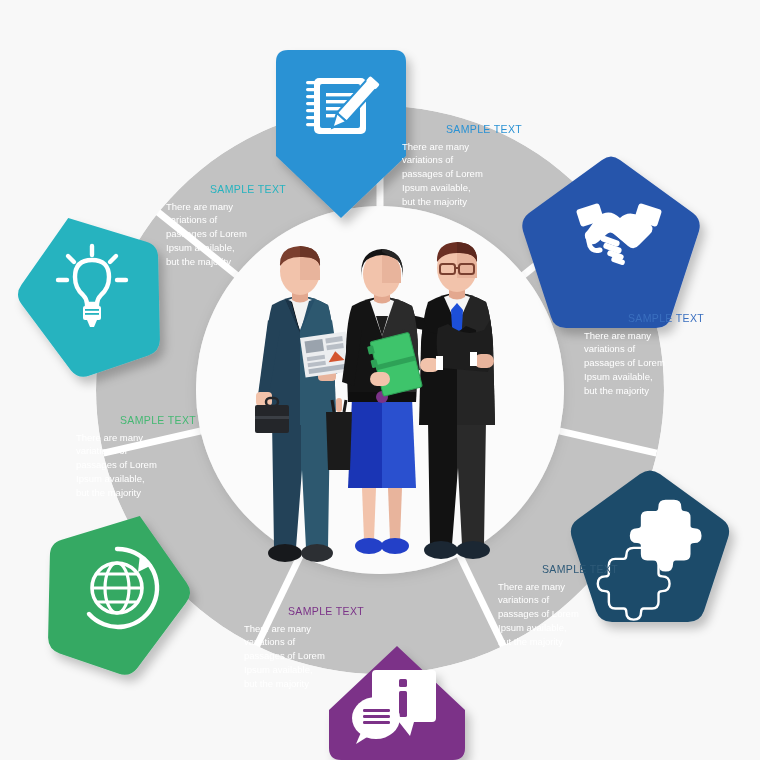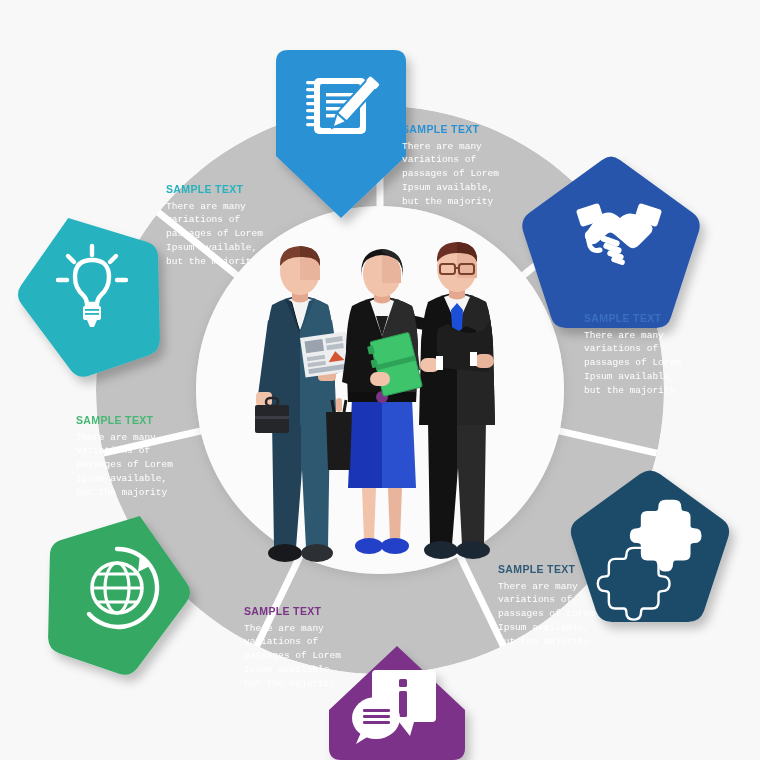--- a/index.html
+++ b/index.html
@@ -24,32 +24,32 @@
     top: 0;
     width: 760px;
     height: 760px;
   }
   .txtblock {
     position: absolute;
     width: 120px;
   }
   .txthead {
     font-size: 10.5px;
-    font-weight: bold;
+    font-weight: normal;
     letter-spacing: 0.35px;
     margin: 0 0 4px 0;
     line-height: 1.1;
+    text-align: right;
   }
   .txtbody {
     font-size: 9.5px;
     color: #ffffff;
     line-height: 1.45;
     margin: 0;
     white-space: pre-line;
-    font-family: Liberation Mono, monospace;
   }
 </style>
 </head>
 <body>
 
 <div id="stage">
 
   <svg class="layer" viewBox="0 0 760 760">
     <defs>
       <mask id="ringmask">

